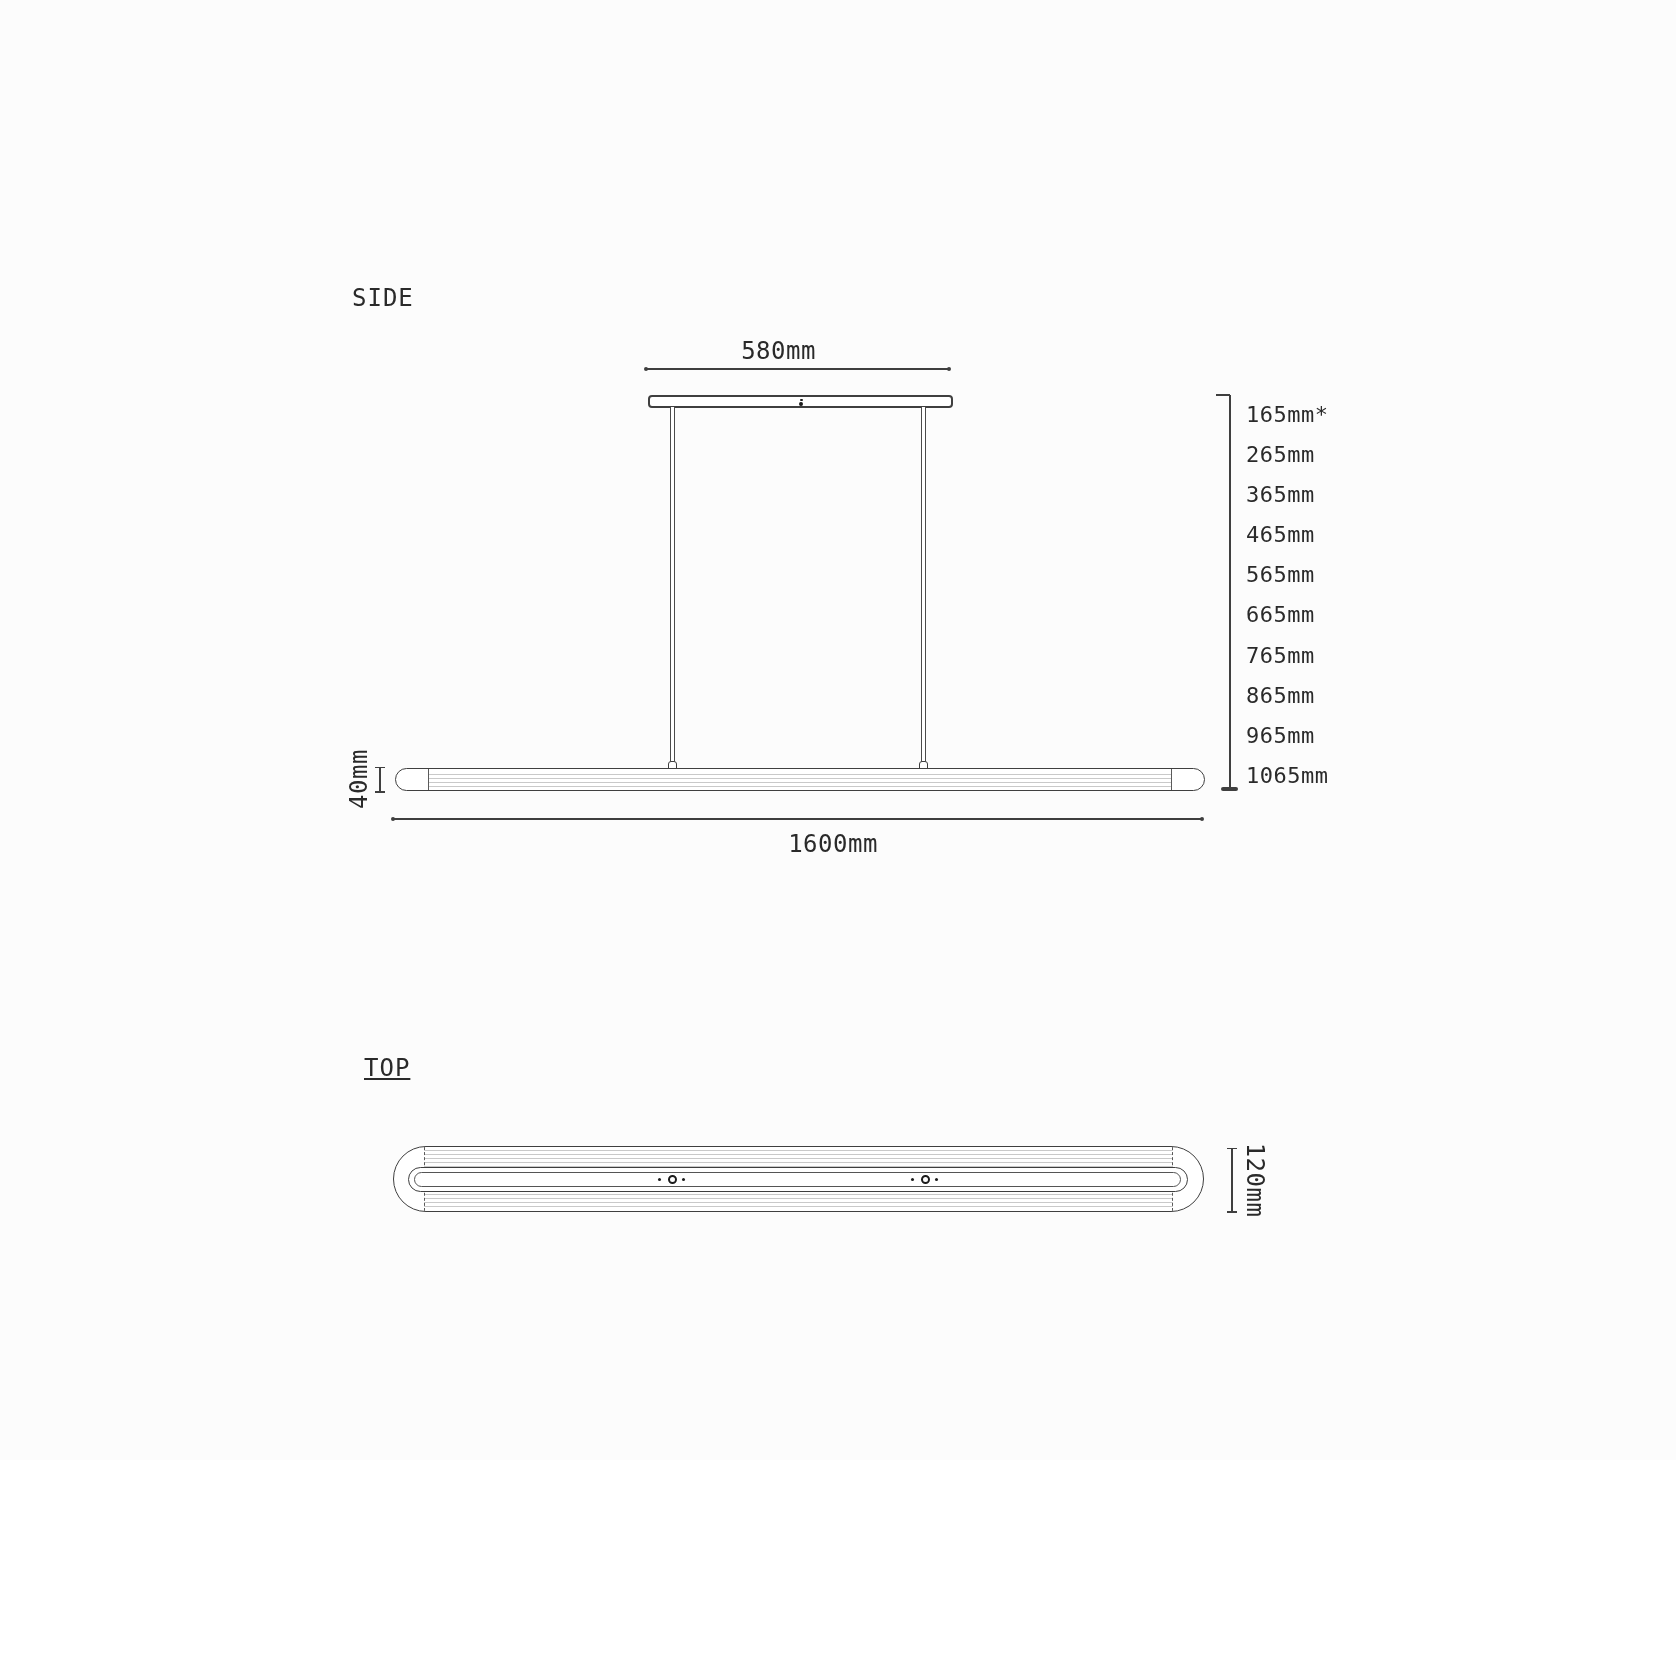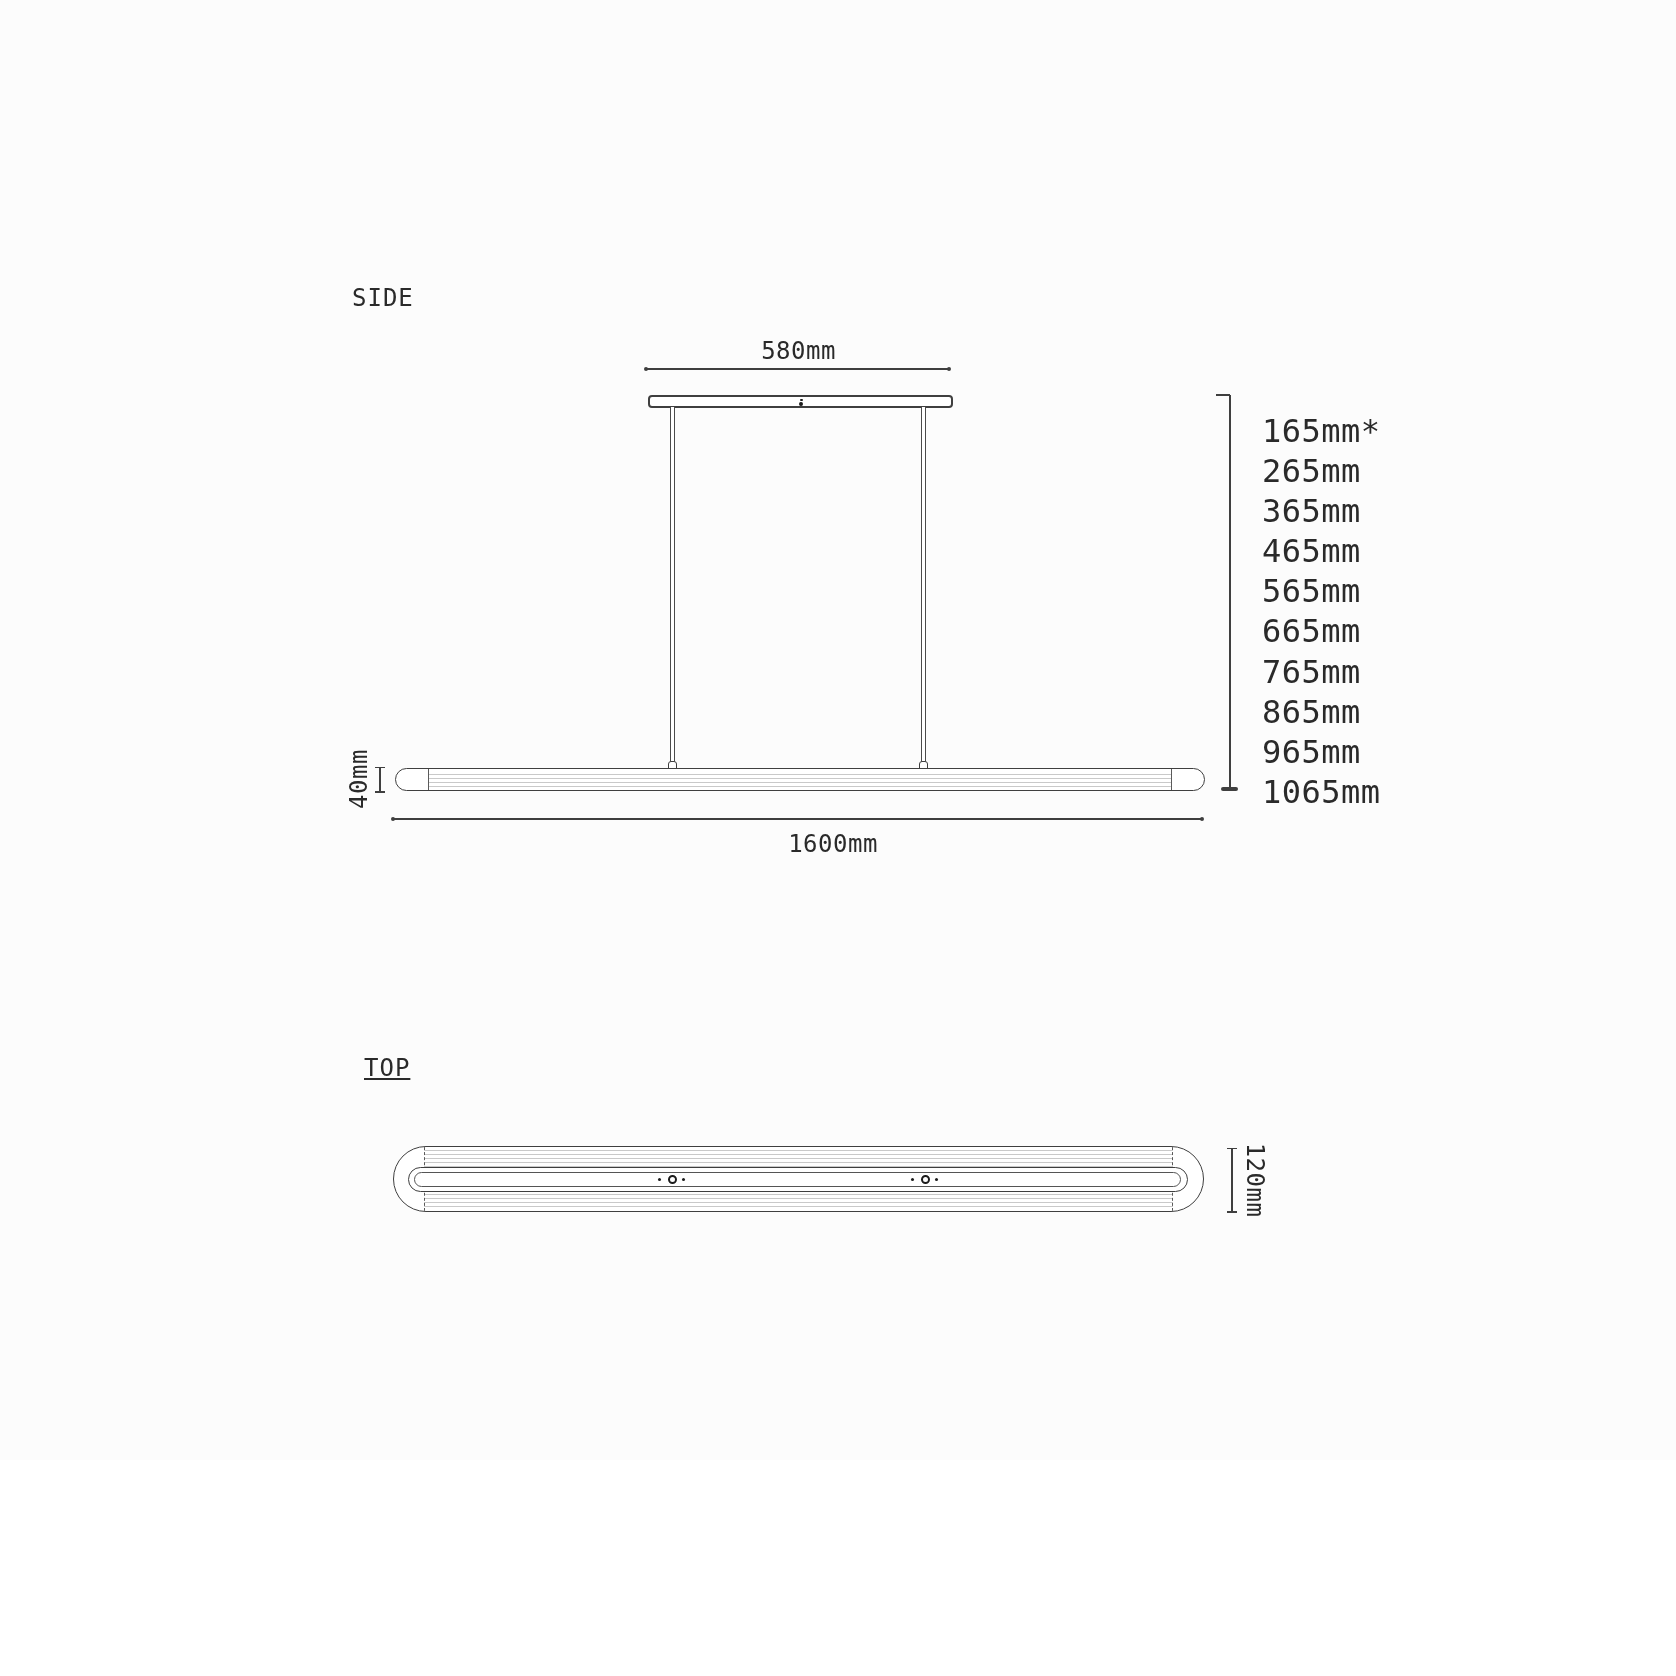--- a/index.html
+++ b/index.html
@@ -62,34 +62,34 @@
 
   .screw-ring {
     position:absolute; width:9px; height:9px; border:2.4px solid #1d1d1d;
     border-radius:50%; background:#ffffff; box-sizing:border-box;
   }
   .screw-dot {
     position:absolute; width:3px; height:3px; background:#1d1d1d; border-radius:50%;
   }
   .key-dot { position:absolute; background:#1d1d1d; border-radius:50%; }
 
-  .drop-list { list-style:none; margin:16px; padding:0; font-size:32px; letter-spacing:0.5px; }
+  .drop-list { list-style:none; margin:0; padding:0; font-size:22px; letter-spacing:0.5px; }
   .drop-list li { line-height:40.1px; height:40.1px; white-space:nowrap; }
 
   .rot-ccw { transform:rotate(-90deg); }
   .rot-cw  { transform:rotate(90deg); }
 </style>
 </head>
 <body>
 
 <div id="canvas">
 
   <div class="abs label" style="left:352px; top:284px;">SIDE</div>
 
-  <div class="abs dim-text center" style="left:646px; top:337px; width:305px;">580mm</div>
+  <div class="abs dim-text center" style="left:626px; top:337px; width:305px;">580mm</div>
   <div class="dim-h" style="left:645px; top:368px; width:305px;"></div>
 
   <div class="abs outline" style="left:648px; top:395px; width:305px; height:13px; border-radius:4px;">
     <span class="key-dot" style="left:150px; top:1.5px; width:2.5px; height:2.5px;"></span>
     <span class="key-dot" style="left:149.2px; top:4.5px; width:4px; height:4.5px;"></span>
   </div>
 
   <div class="rod" style="left:670px; top:407px; height:355px;"></div>
   <div class="rod" style="left:921px; top:407px; height:355px;"></div>
   <div class="rod-connector" style="left:668px; top:761px;"></div>

